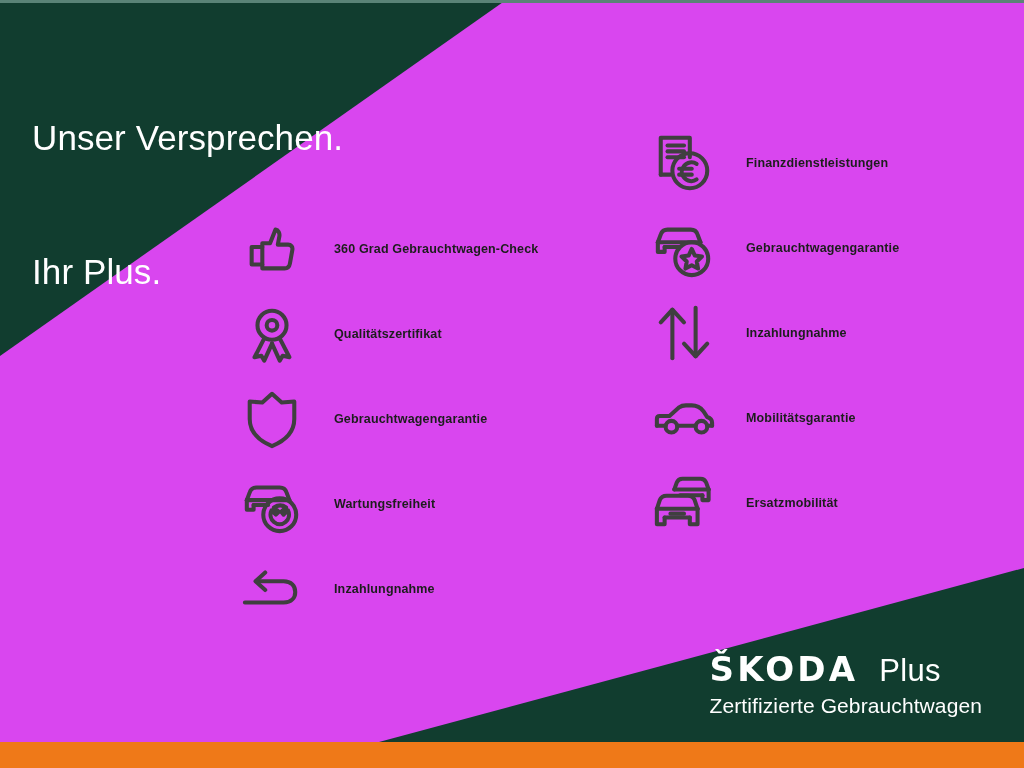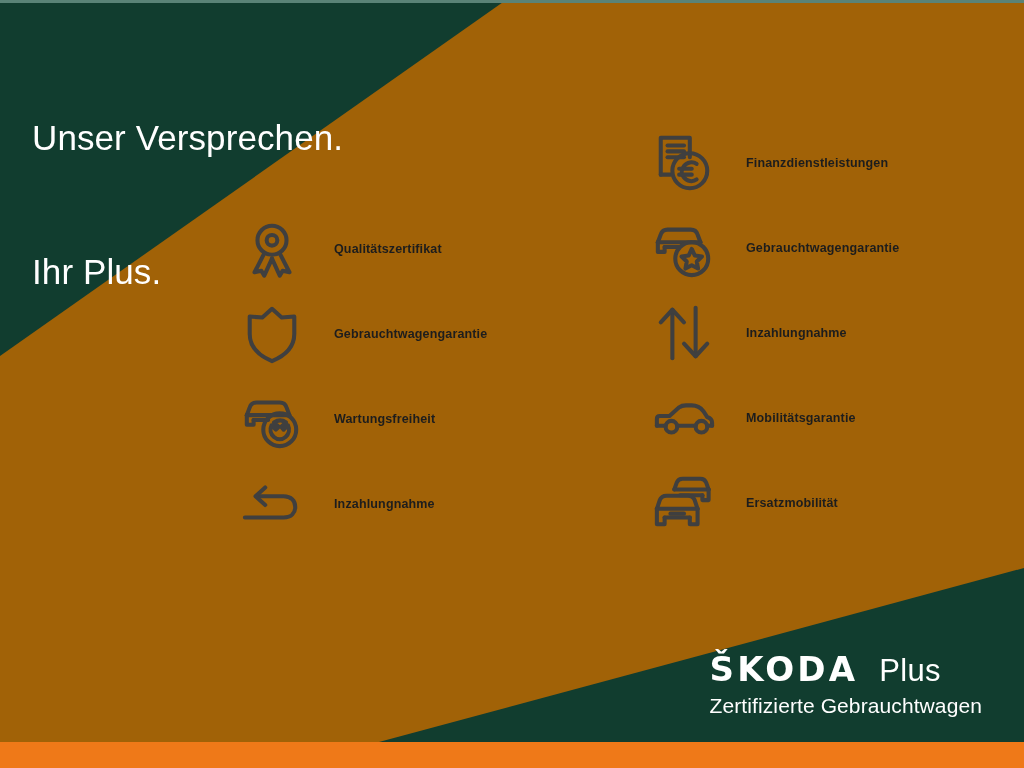--- a/index.html
+++ b/index.html
@@ -5,21 +5,21 @@
   html, body {
     margin: 0;
     padding: 0;
     background: #ffffff;
   }
   #stage {
     position: relative;
     width: 1024px;
     height: 768px;
     overflow: hidden;
-    background: #a16207;
+    background: #d946ef;
     font-family: "Liberation Sans", sans-serif;
   }
 
   
   .shape-layer {
     position: absolute;
     inset: 0;
     width: 1024px;
     height: 768px;
     pointer-events: none;
@@ -144,20 +144,29 @@
 
   <div class="top-hairline"></div>
 
   <div class="headline">
     <span class="headline-line">Unser Versprechen.</span>
     <span class="headline-line">Ihr Plus.</span>
   </div>
 
   <div class="col col-left">
 
+    <div class="feature">
+      <span class="feature-icon">
+        <svg viewBox="0 0 64 64">
+          <path d="M22 26 L22 52 L45 52 C48 52 50 50 50.5 47 L53 33 C53.6 29.8 51.6 27.5 48.6 27.5 L38 27.5 L39.6 19 C40.2 15.6 38.6 12.5 35.6 12 L30 26 L22 26 Z"></path>
+          <polyline points="22,30 11,30 11,48 22,48"></polyline>
+        </svg>
+      </span>
+      <span class="feature-label">360 Grad Gebrauchtwagen-Check</span>
+    </div>
 
     <div class="feature">
       <span class="feature-icon">
         <svg viewBox="0 0 64 64">
           <circle cx="32" cy="23" r="15"></circle>
           <circle cx="32" cy="23" r="5.5"></circle>
           <path d="M24 36.5 L14 56 L21 54.5 L24 59.5 L32 42"></path>
           <path d="M40 36.5 L50 56 L43 54.5 L40 59.5 L32 42"></path>
         </svg>
       </span>

